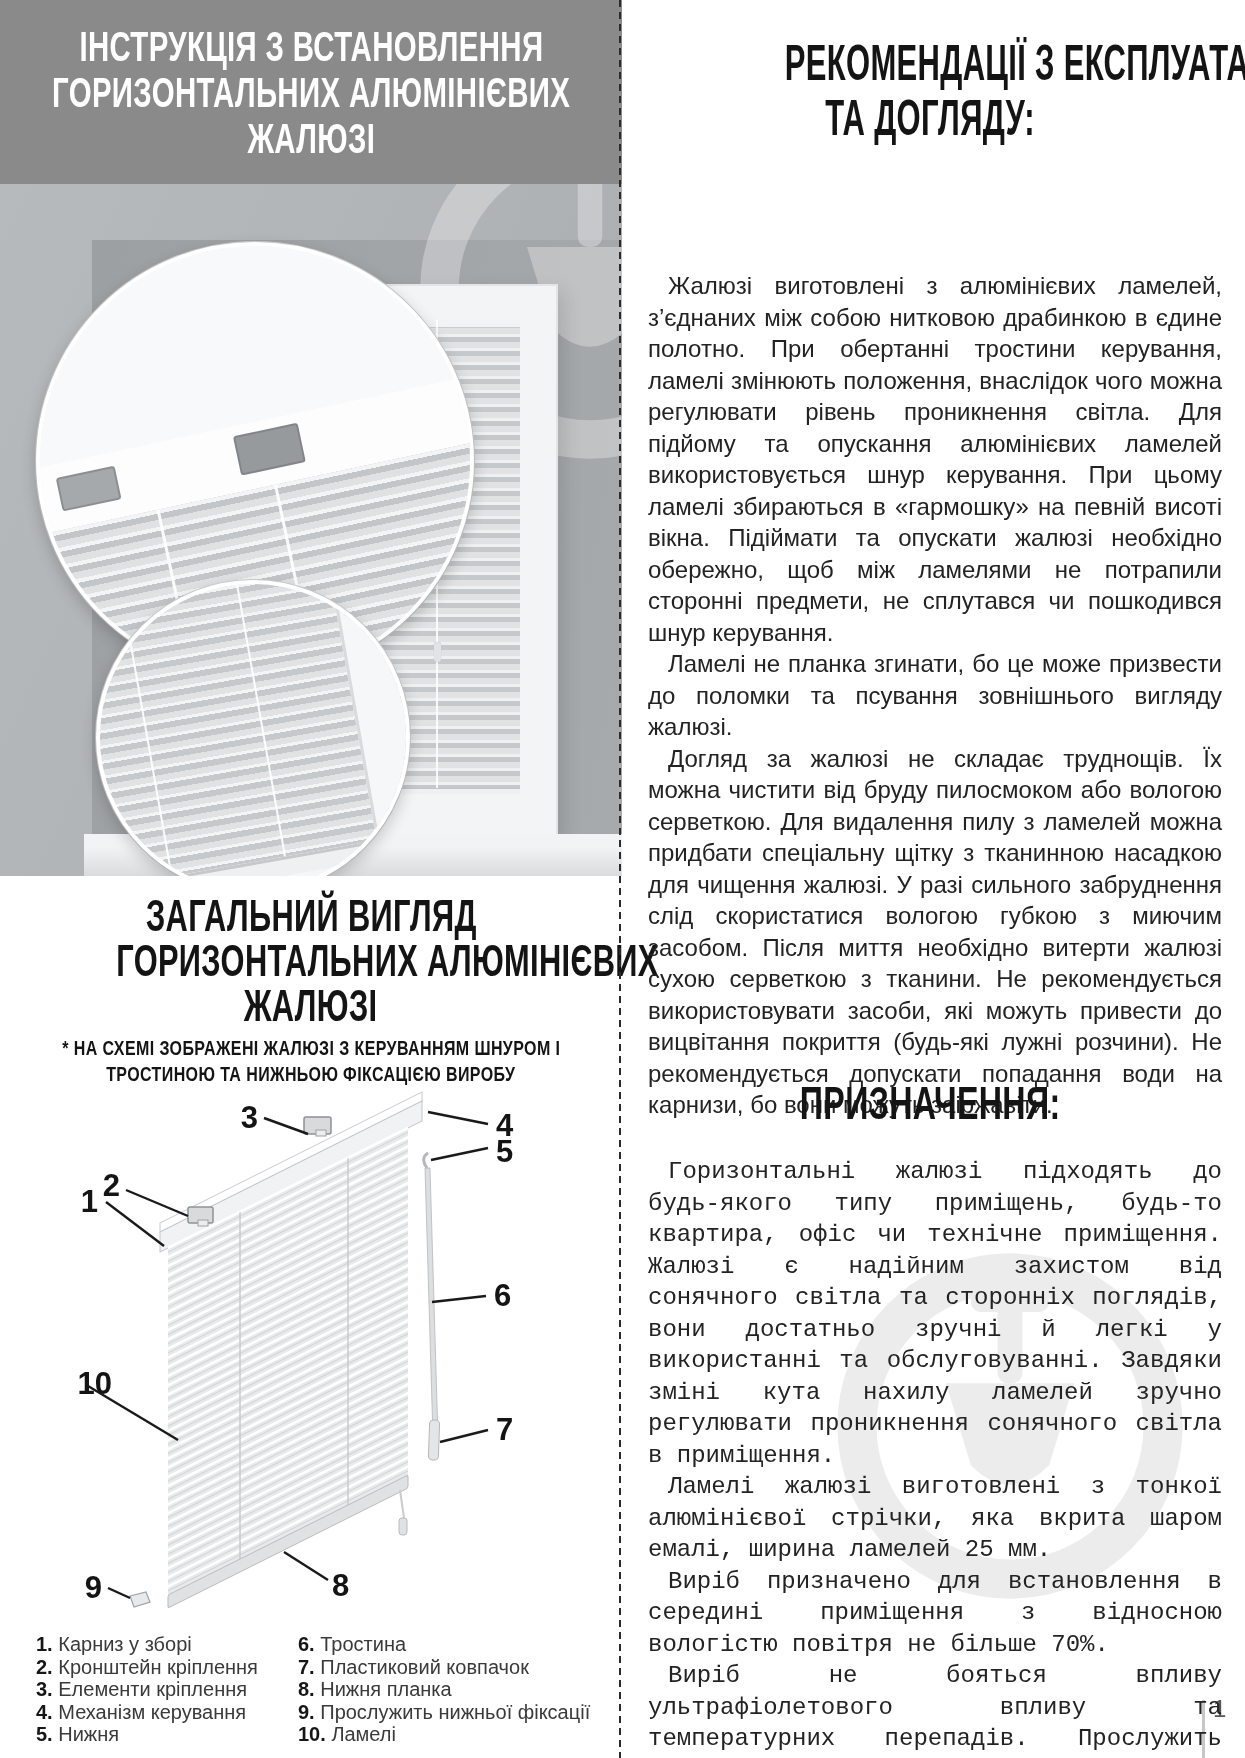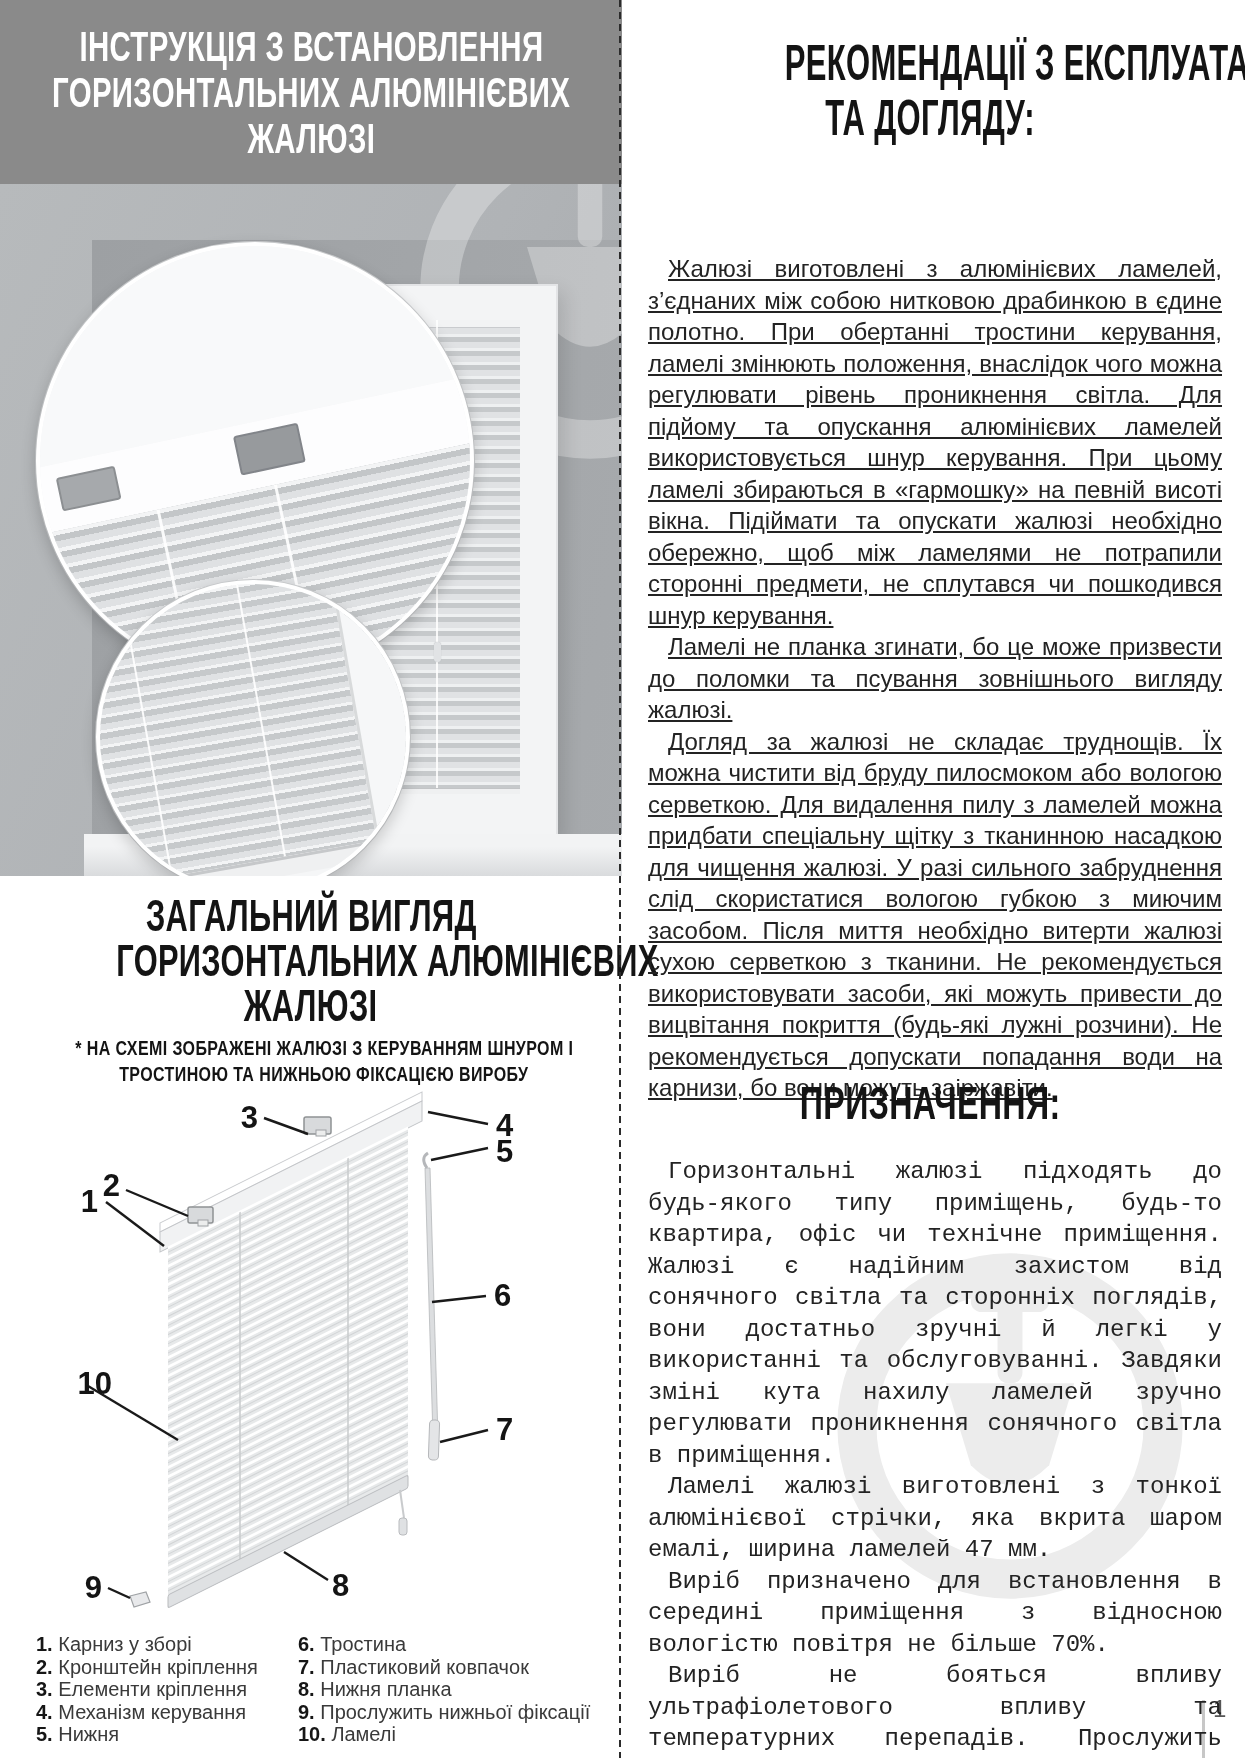--- a/index.html
+++ b/index.html
@@ -48,21 +48,21 @@
             background:repeating-linear-gradient(180deg,#f3f4f5 0 3px,#c6c9cb 3px 9px,#e0e2e4 9px 15px);}
   .i2-cord{position:absolute;top:0;width:2px;height:336px;background:rgba(255,255,255,0.9);}
   .i2-tassel{position:absolute;width:9px;height:26px;border-radius:4px;background:#dfe1e3;border:1px solid #b6b8ba;}
   .i2-rail{position:absolute;left:0;top:336px;width:100%;height:16px;background:#eff0f1;border-top:3px solid #c6c8ca;}
   .i2-frame{position:absolute;right:-36px;top:-20px;width:150px;height:480px;background:#f6f7f8;border-left:3px solid #d8dadb;}
 
   .wm{position:absolute;pointer-events:none;}
 
   .overview-title{position:absolute;left:0;top:893px;width:622px;text-align:center;}
   .overview-title .cond{font-size:44px;line-height:45px;}
-  .overview-note{position:absolute;left:13px;top:1035px;width:622px;text-align:center;}
+  .overview-note{position:absolute;left:0;top:1035px;width:622px;text-align:center;}
   .overview-note .cond{font-size:20px;line-height:26px;transform:scaleX(0.80);}
 
   .diagram{position:absolute;left:30px;top:1090px;width:530px;height:540px;}
   .diagram text{font-family:"Liberation Sans",sans-serif;font-weight:bold;font-size:31px;fill:#141414;}
 
   .legend{position:absolute;top:1633px;font-size:20px;line-height:22.6px;color:#3a3a3a;}
   .legend-col1{left:36px;width:260px;}
   .legend-col2{left:298px;width:320px;}
   .legend b{color:#161616;font-weight:bold;}
 
@@ -72,21 +72,21 @@
 
   
   .right-head{position:absolute;left:630px;top:36px;width:600px;text-align:center;z-index:2;}
   .right-head .cond{font-size:50px;line-height:55px;transform:scaleX(0.62);}
   .purpose-head{position:absolute;left:630px;top:1078px;width:600px;text-align:center;z-index:2;}
   .purpose-head .cond{font-size:46px;line-height:50px;transform:scaleX(0.70);}
 
   .body-text{position:absolute;left:648px;width:574px;z-index:2;
              font-size:24px;line-height:31.5px;color:#232323;text-align:justify;}
   .body-text p{margin:0;text-indent:20px;}
-  .care-body{top:253px;text-decoration:underline;}
+  .care-body{top:270px;}
   .purpose-body{top:1156px;}
 
   .pagenum-line{position:absolute;left:1202px;top:1700px;width:3px;height:58px;background:#c7c7c7;}
   .pagenum{position:absolute;left:1213px;top:1695px;font-size:24px;color:#555;}
 </style>
 </head>
 <body>
 
 <div class="page">
 
@@ -324,21 +324,21 @@
     <p>Ламелі не планка згинати, бо це може призвести до поломки та псування зовнішнього вигляду жалюзі.</p>
     <p>Догляд за жалюзі не складає труднощів. Їх можна чистити від бруду пилосмоком або вологою серветкою. Для видалення пилу з ламелей можна придбати спеціальну щітку з тканинною насадкою для чищення жалюзі. У разі сильного забруднення слід скористатися вологою губкою з миючим засобом. Після миття необхідно витерти жалюзі сухою серветкою з тканини. Не рекомендується використовувати засоби, які можуть привести до вицвітання покриття (будь-які лужні розчини). Не рекомендується допускати попадання води на карнизи, бо вони можуть заіржавіти.</p>
   </div>
 
   <div class="purpose-head">
     <span class="cond">ПРИЗНАЧЕННЯ:</span>
   </div>
 
   <div class="body-text purpose-body" style="position:absolute;font-family:Liberation Mono, monospace;">
     <p>Горизонтальні жалюзі підходять до будь-якого типу приміщень, будь-то квартира, офіс чи технічне приміщення. Жалюзі є надійним захистом від сонячного світла та сторонніх поглядів, вони достатньо зручні й легкі у використанні та обслуговуванні. Завдяки зміні кута нахилу ламелей зручно регулювати проникнення сонячного світла в приміщення.</p>
-    <p>Ламелі жалюзі виготовлені з тонкої алюмінієвої стрічки, яка вкрита шаром емалі, ширина ламелей 47 мм.</p>
+    <p>Ламелі жалюзі виготовлені з тонкої алюмінієвої стрічки, яка вкрита шаром емалі, ширина ламелей 25 мм.</p>
     <p>Виріб призначено для встановлення в середині приміщення з відносною вологістю повітря не більше 70%.</p>
     <p>Виріб не бояться впливу ультрафіолетового впливу та температурних перепадів. Прослужить довгий час, не непотребуючи ремонту або заміни окремих комплектуючих.</p>
   </div>
 
   <div class="pagenum-line"></div>
   <span class="pagenum">1</span>
 
 </div>
 
 </body></html>

